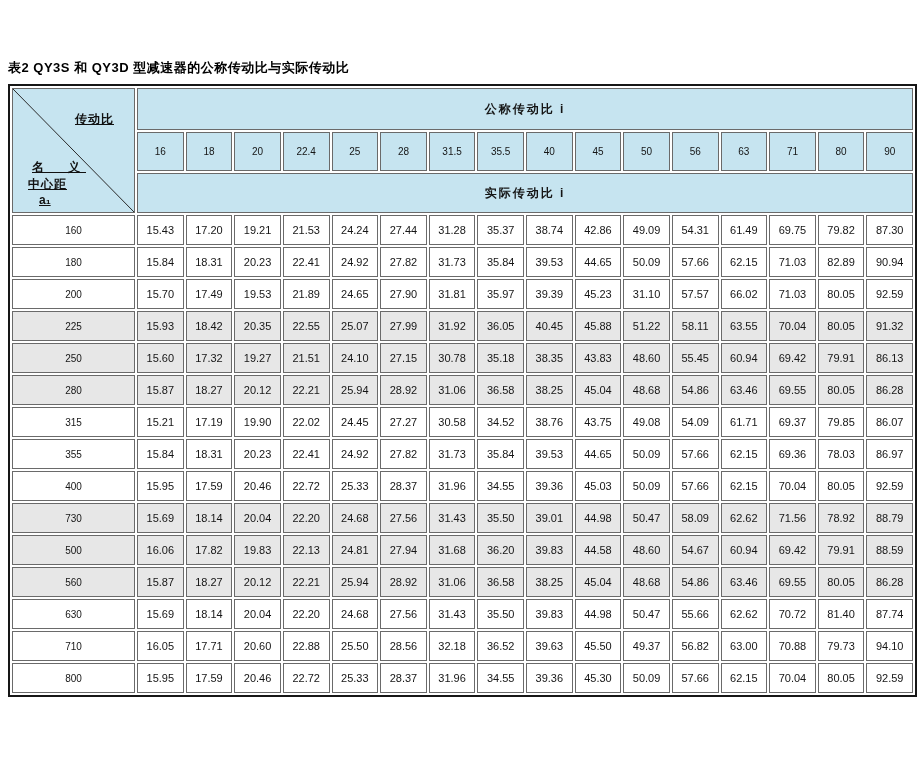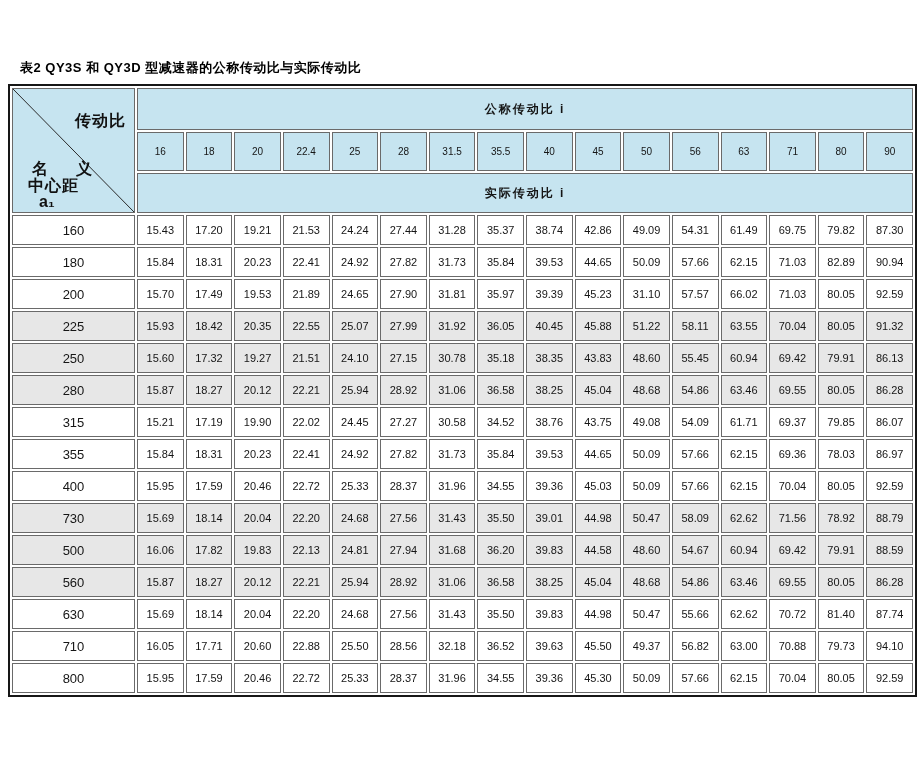--- a/index.html
+++ b/index.html
@@ -13,21 +13,21 @@
   .page{
     position:relative;
     width:920px;height:772px;
     background:#ffffff;
     font-family:"Liberation Sans","DejaVu Sans",sans-serif;
     overflow:hidden;
   }
   .title{
     position:absolute;left:8px;top:59px;
     font-size:13px;font-weight:bold;color:#000;
-    letter-spacing:0.5px;white-space:nowrap;margin-left:12px;
+    letter-spacing:0.5px;white-space:nowrap;
   }
   table.ratio-table{
     position:absolute;left:8px;top:84px;
     width:909px;
     border-collapse:separate;border-spacing:2px;
     table-layout:fixed;
     border:2px solid var(--outer-border);
     background:#ffffff;
   }
   td{
@@ -35,28 +35,28 @@
     text-align:center;vertical-align:middle;
     padding:0;font-size:11px;color:var(--text);
     overflow:hidden;white-space:nowrap;
   }
   td.hd{background:var(--header-blue);}
   td.band{font-weight:bold;font-size:12px;letter-spacing:2px;height:40px;}
   td.band-actual{height:38px;}
   td.ratio-head{height:37px;font-size:10px;}
   td.corner{position:relative;padding:0;}
   .corner svg{position:absolute;left:0;top:0;width:100%;height:100%;display:block;}
-  .corner .lbl{position:absolute;font-weight:bold;font-size:16px;color:#111;white-space:nowrap;}
+  .corner .lbl{position:absolute;font-weight:bold;font-size:12px;color:#111;white-space:nowrap;text-decoration:underline;}
   .lbl-ratio{left:62px;top:22px;letter-spacing:1px;}
   .lbl-name1{left:19px;top:70px;letter-spacing:6px;}
   .lbl-name2{left:15px;top:87px;letter-spacing:1px;}
   .lbl-name3{left:26px;top:104px;font-size:11px;font-weight:bold;text-align:center;}
   tbody td{height:28px;background:#ffffff;}
   tbody tr.shaded td{background:var(--row-gray);}
-  tbody td.dist{font-size:13px;}
+  tbody td.dist{font-size:10px;}
 </style>
 </head>
 <body>
 
 <div class="page">
 
   <div class="title">表2  QY3S 和 QY3D 型减速器的公称传动比与实际传动比</div>
 
   <table class="ratio-table">
     <colgroup>

